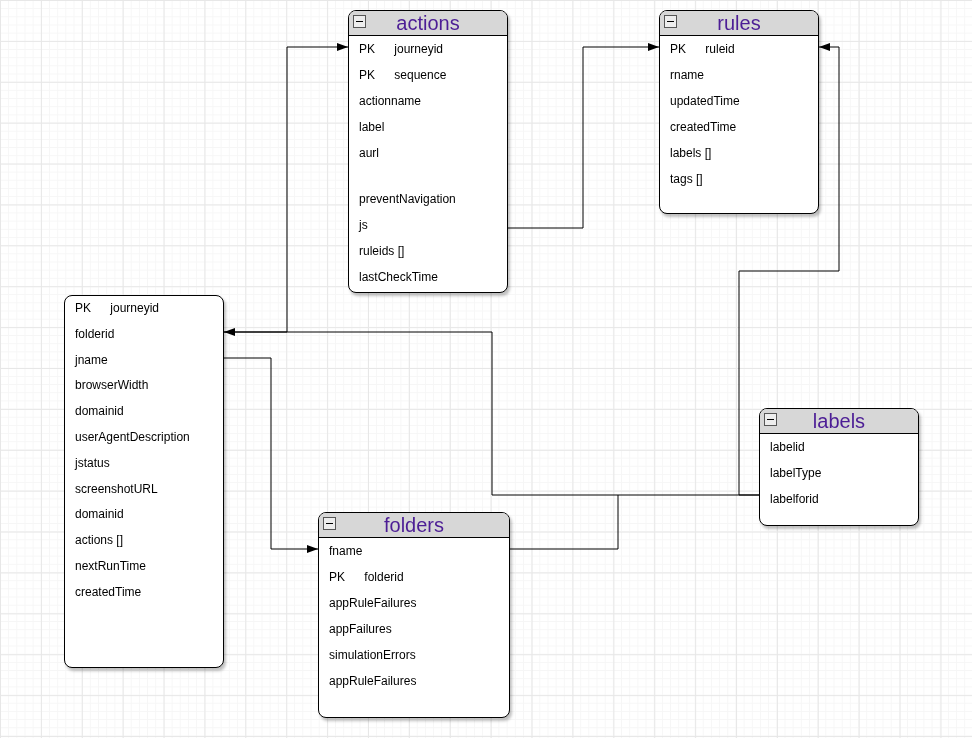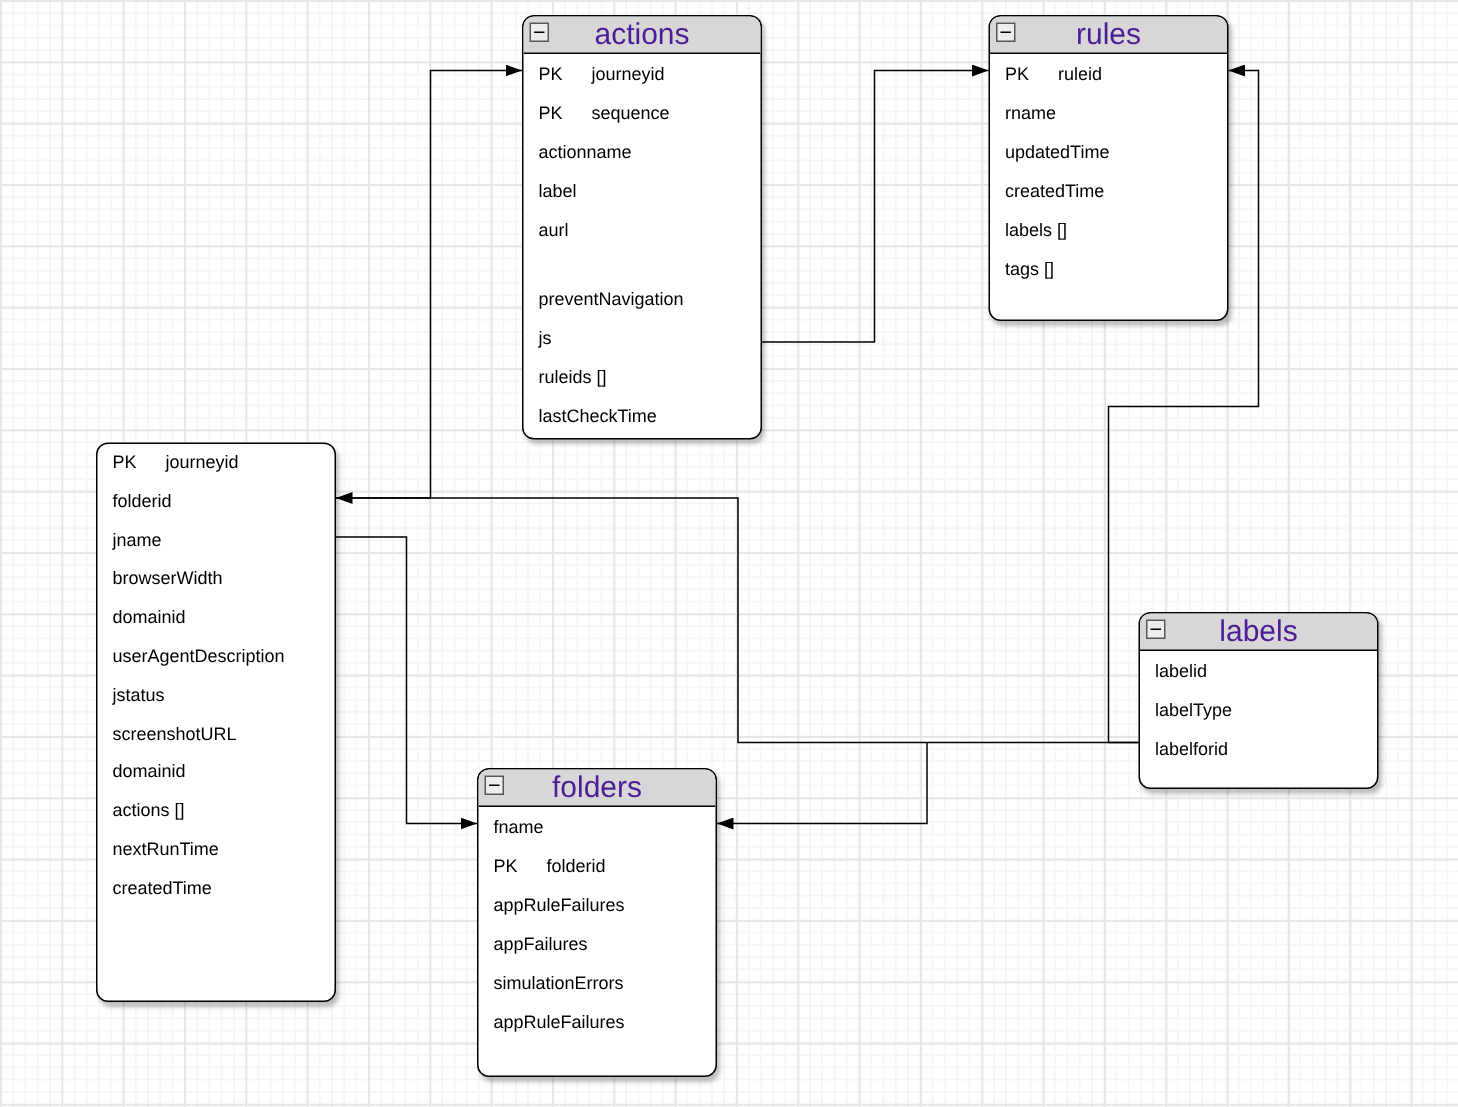--- a/index.html
+++ b/index.html
@@ -235,21 +235,21 @@
         <div class="er-row" style="height: 26px; line-height: 26px;">
     
     <span class="name">labelType</span>
   </div>
         <div class="er-row" style="height: 26px; line-height: 26px;">
     
     <span class="name">labelforid</span>
   </div>
       </div>
   </div>
-    <div class="er-table" style="left: 318px; top: 512px; width: 160px; height: 206px;">
+    <div class="er-table" style="left: 318px; top: 512px; width: 192px; height: 206px;">
     <div class="er-header">
       <span class="collapse-icon"></span>
       <span class="er-title">folders</span>
     </div>
     <div class="er-rows">
         <div class="er-row" style="height: 26px; line-height: 26px;">
     
     <span class="name">fname</span>
   </div>
         <div class="er-row" style="height: 26px; line-height: 26px;">

